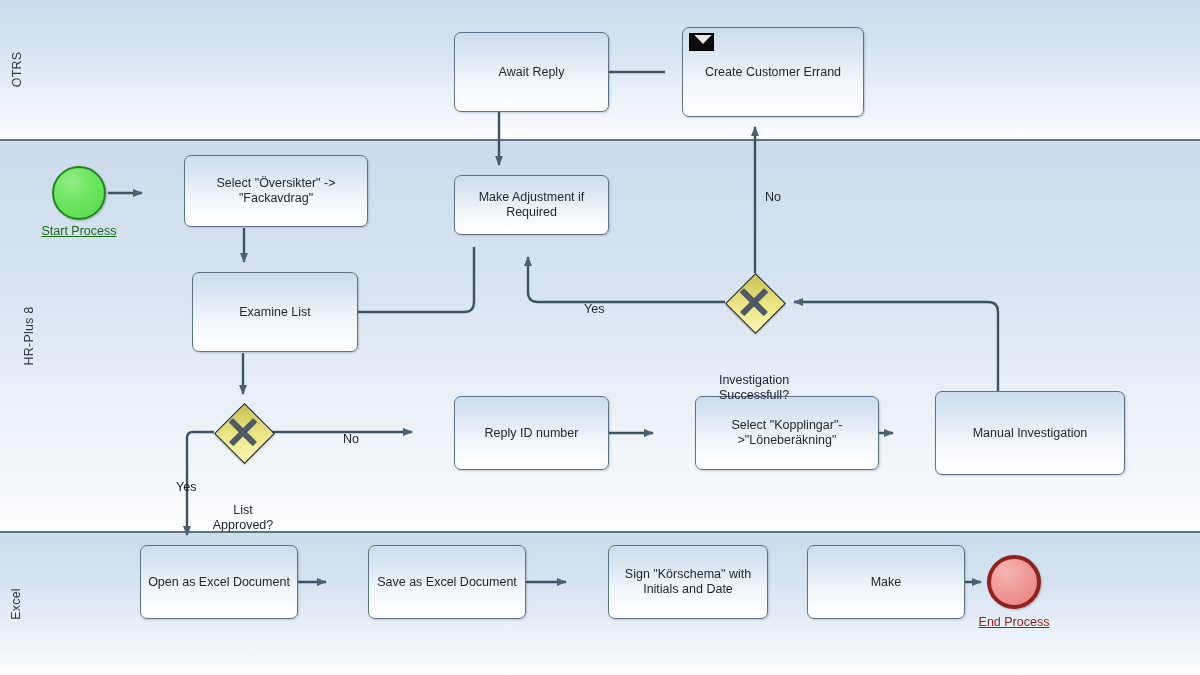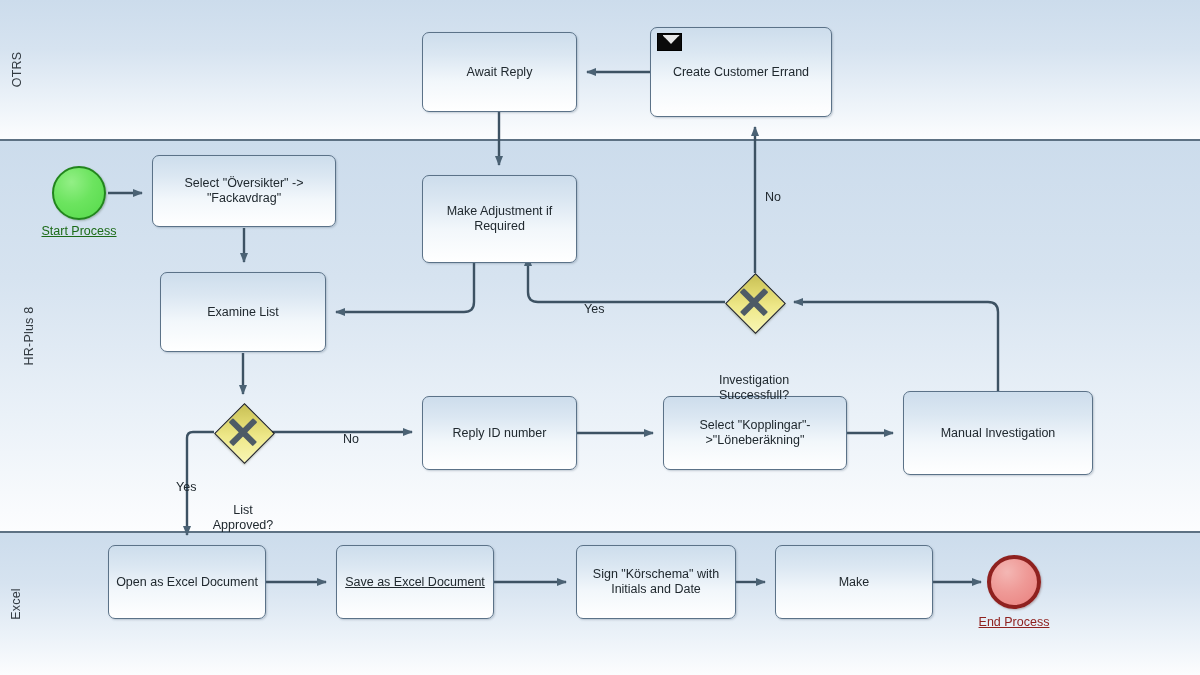--- a/index.html
+++ b/index.html
@@ -65,20 +65,21 @@
     background: linear-gradient(to bottom, #cdddec 0%, #dbe7f2 28%, #f2f7fb 62%, #ffffff 100%);
     box-shadow: 1px 1px 2px rgba(80,100,120,0.30);
     display: flex;
     align-items: center;
     justify-content: center;
     text-align: center;
     color: #20292f;
     font-size: 12.5px;
     line-height: 15px;
     padding: 2px 2px;
+    margin-left: 32px;
   }
   .task-label {
     display: block;
     white-space: pre-line;
   }
   .msg-icon {
     position: absolute;
     left: 6px;
     top: 5px;
     width: 25px;
@@ -280,21 +281,21 @@
   <div class="task" style="left:650px;top:27px;width:182px;height:90px;text-align:right;">
     <span class="msg-icon"></span>
     <span class="task-label">Create Customer Errand</span>
   </div>
 
   <div class="task" style="left:152px;top:155px;width:184px;height:72px;">
     <span class="task-label">Select "Översikter" -&gt;
 "Fackavdrag"</span>
   </div>
 
-  <div class="task" style="left:422px;top:175px;width:155px;height:88px;">
+  <div class="task" style="left:422px;top:175px;width:155px;height:60px;">
     <span class="task-label">Make Adjustment if
 Required</span>
   </div>
 
   <div class="task" style="left:160px;top:272px;width:166px;height:80px;">
     <span class="task-label">Examine List</span>
   </div>
 
   <div class="task" style="left:422px;top:396px;width:155px;height:74px;">
     <span class="task-label">Reply ID number</span>
@@ -306,21 +307,21 @@
   </div>
 
   <div class="task" style="left:903px;top:391px;width:190px;height:84px;">
     <span class="task-label">Manual Investigation</span>
   </div>
 
   <div class="task" style="left:108px;top:545px;width:158px;height:74px;">
     <span class="task-label">Open as Excel Document</span>
   </div>
 
-  <div class="task" style="left:336px;top:545px;width:158px;height:74px;text-decoration:underline;">
+  <div class="task" style="left:336px;top:545px;width:158px;height:74px;">
     <span class="task-label">Save as Excel Document</span>
   </div>
 
   <div class="task" style="left:576px;top:545px;width:160px;height:74px;">
     <span class="task-label">Sign "Körschema" with
 Initials and Date</span>
   </div>
 
   <div class="task" style="left:775px;top:545px;width:158px;height:74px;">
     <span class="task-label">Make</span>

